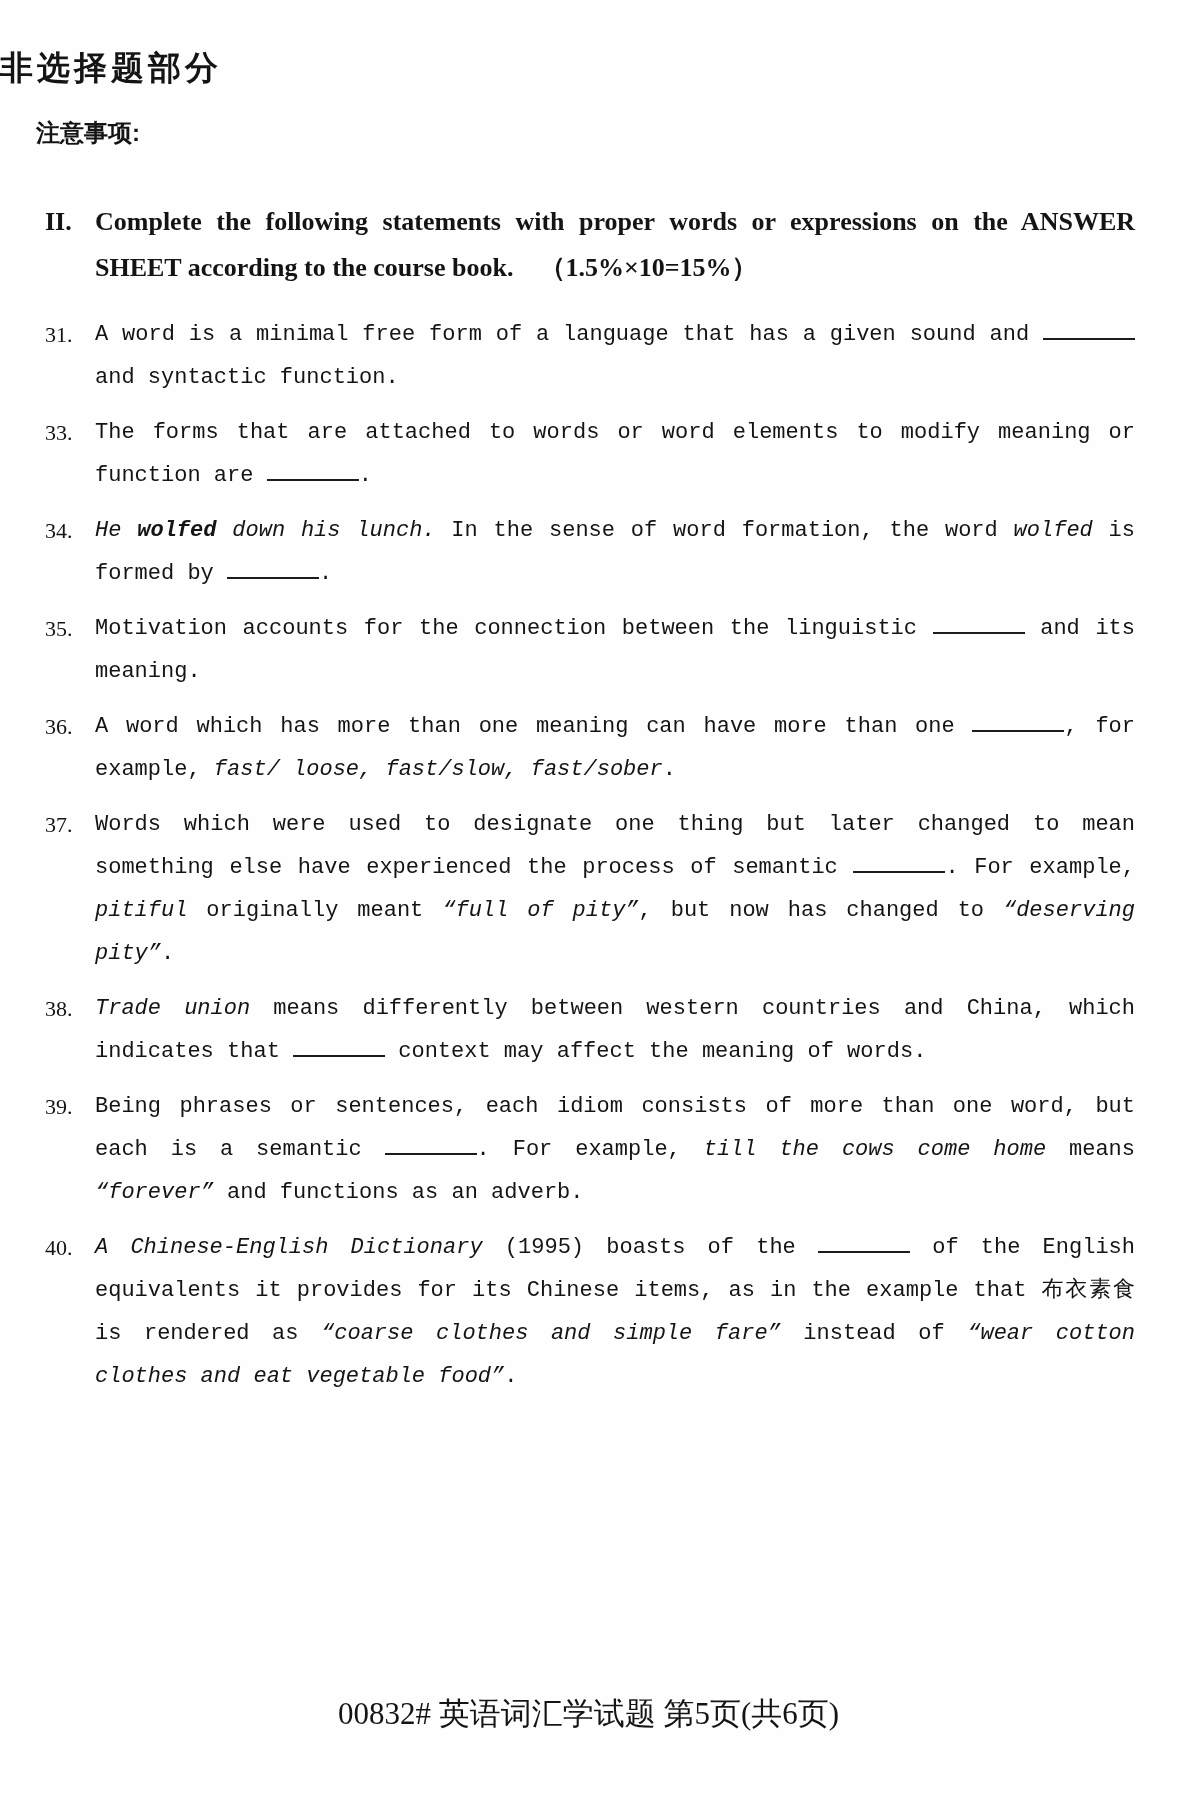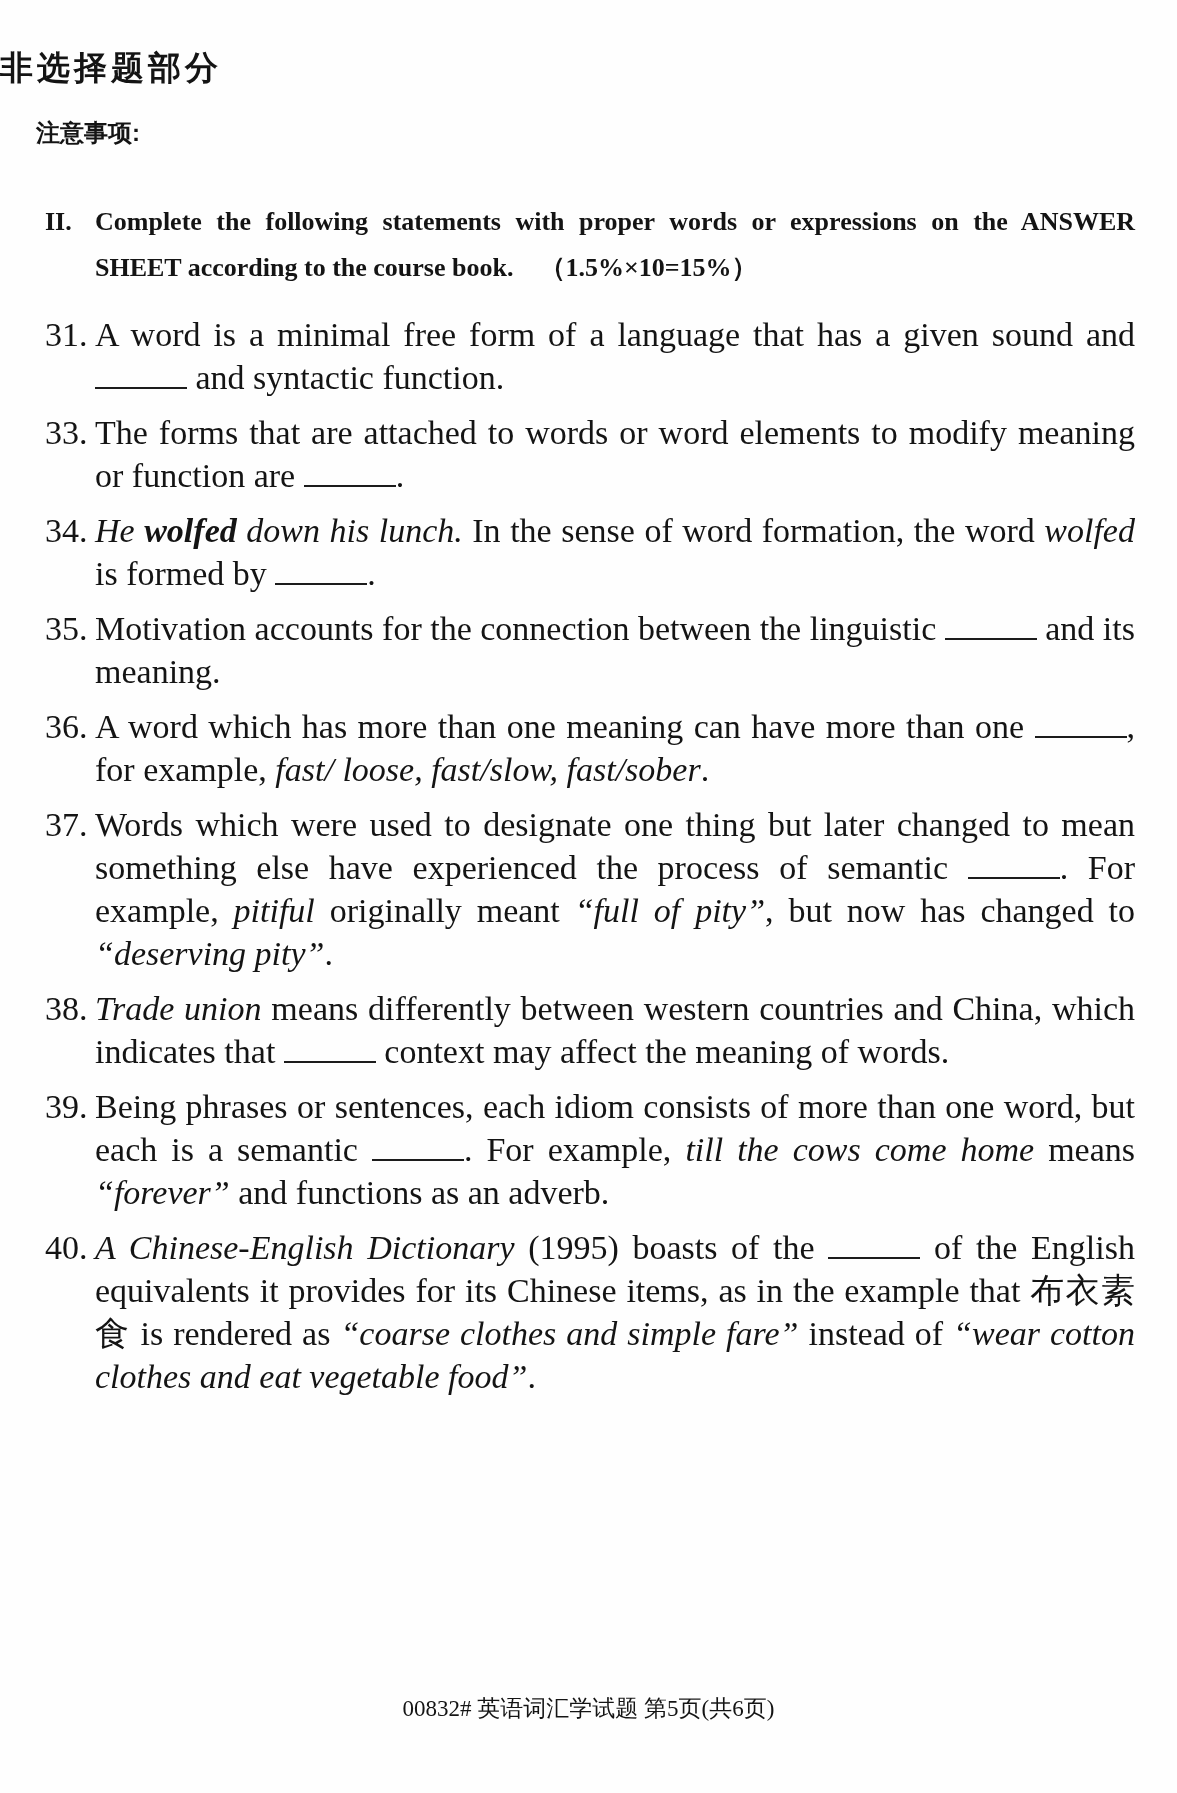--- a/index.html
+++ b/index.html
@@ -49,49 +49,50 @@
   }
   .section-heading {
     flex: 1;
     text-align: justify;
   }
   .question-list {
     margin: 22px 42px 0 45px;
   }
   .question {
     display: flex;
-    font-size: 34px;
+    font-size: 22px;
     line-height: 43px;
     margin-bottom: 3px;
     margin-top: 12px;
   }
   .qnum {
     flex: none;
     width: 50px;
   }
   .qtext {
     flex: 1;
     text-align: justify;
+    font-family: Liberation Mono, monospace;
   }
   .seg-t { font-style: normal; }
   .seg-i { font-style: italic; }
   .seg-bi { font-style: italic; font-weight: bold; }
   .blank {
     display: inline-block;
     width: 92px;
     height: 0.85em;
     border-bottom: 2px solid #1c1c1c;
   }
   .footer {
     position: absolute;
     left: 0;
     top: 1693px;
     width: 100%;
     text-align: center;
-    font-size: 23px;
+    font-size: 31px;
   }
 </style>
 </head>
 <body>
 
 <div class="page">
 
   <div class="page-title">非选择题部分</div>
 
   <div class="notice-heading">注意事项:</div>

